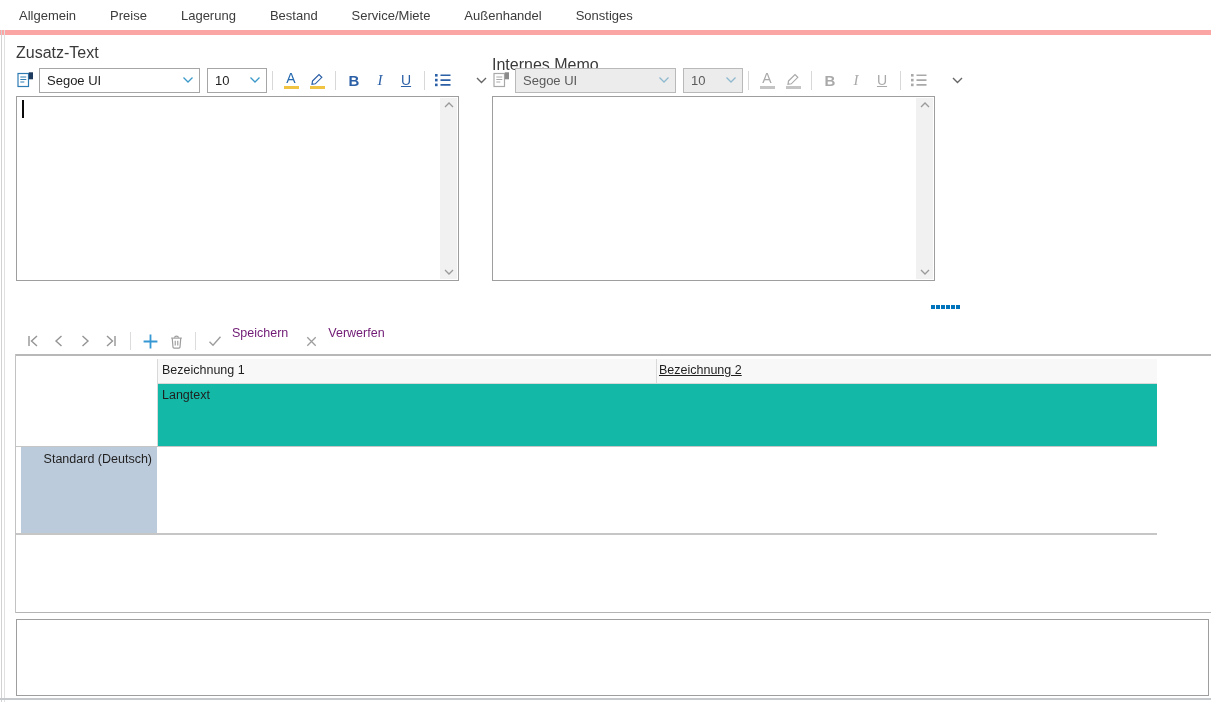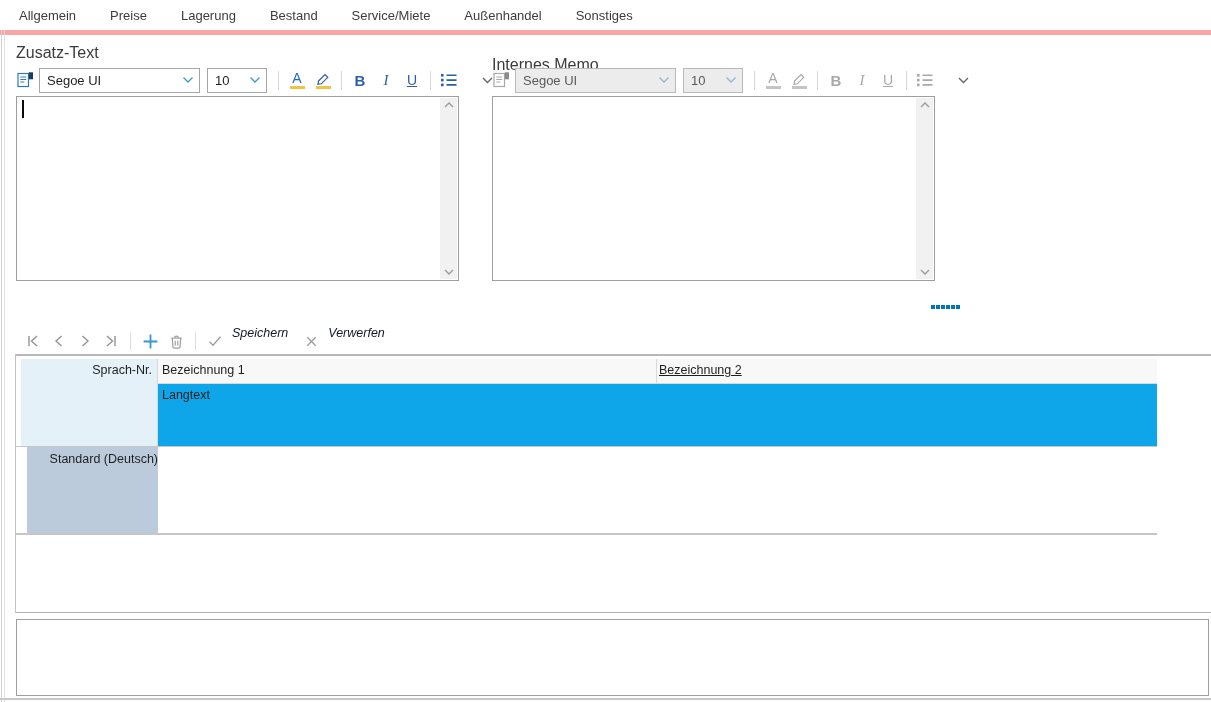--- a/index.html
+++ b/index.html
@@ -18,21 +18,21 @@
   .edge-line{position:absolute;top:30px;bottom:0;width:1px;}
   .bottom-line{position:absolute;left:0;right:0;top:698px;height:2px;background:#c6c9cc;}
 
   
   .panel-label{position:absolute;font-size:16px;color:#3a3a3a;}
   .rt-toolbar{position:absolute;height:28px;display:flex;align-items:center;}
   .tb-icon{width:22px;height:22px;display:flex;align-items:center;justify-content:center;margin-right:3px;}
   .select{height:23px;border:1px solid #a6a6a6;background:#fff;display:flex;align-items:center;
           justify-content:space-between;padding:0 5px 0 7px;font-size:13px;color:#1f1f1f;}
   .select.font{width:147px;margin-right:7px;}
-  .select.size{width:46px;margin-right:6px;}
+  .select.size{width:46px;}
   .tb-sep{width:1px;height:19px;background:#d8d8d8;margin:0 5px;}
   .tbtn{height:26px;min-width:22px;display:flex;flex-direction:column;align-items:center;justify-content:center;
         padding:0 2px;}
   .gbar{width:15px;height:3px;margin-top:1px;background:#f0c343;}
   .glyph{line-height:1;}
   .glyph-A{font-size:14px;font-weight:400;color:#2569b0;}
   .glyph-B{font-size:15px;font-weight:700;color:#2b5fa6;}
   .glyph-I{font-size:15px;font-style:italic;font-family:"Liberation Serif",serif;color:#2b5fa6;}
   .glyph-U{font-size:14px;text-decoration:underline;color:#2b5fa6;}
   .more-btn{margin-left:12px;}
@@ -50,31 +50,31 @@
            display:flex;flex-direction:column;justify-content:space-between;align-items:center;padding:4px 0;
            box-sizing:border-box;}
 
   
   .dots{position:absolute;left:931px;top:305px;display:flex;gap:1.5px;}
   .dots span{width:3.5px;height:3.5px;background:#0073bd;display:block;}
 
   
   .rec-toolbar{position:absolute;left:20px;top:329px;height:24px;display:flex;align-items:center;}
   .rec-btn{height:24px;min-width:24px;display:flex;align-items:center;justify-content:center;padding:0 1px;}
-  .rec-label{font-size:12.5px;color:#0f172a;margin:0 10px 16px 4px;font-style:italic;}
+  .rec-label{font-size:12.5px;color:#701a75;margin:0 10px 16px 4px;}
   .rec-sep{width:1px;height:18px;background:#dcdcdc;margin:0 6px;}
 
   
   .abs{position:absolute;}
   .grid-cell-text{font-size:12.5px;color:#1f1f1f;}
   .hdr-rowheader{left:21px;top:359px;width:136px;height:87px;background:#e4f1f8;box-sizing:border-box;
                  text-align:right;padding:4px 5px 0 0;}
   .hdr-row1{left:158px;top:359px;width:999px;height:24px;background:#f8f8f8;}
-  .hdr-row2{left:158px;top:384px;width:999px;height:62px;background:#0ea5e9;}
-  .sel-rowheader{left:27px;top:447px;width:136px;height:86px;background:#bccbdb;box-sizing:border-box;
+  .hdr-row2{left:158px;top:384px;width:999px;height:62px;background:#14b8a6;}
+  .sel-rowheader{left:21px;top:447px;width:136px;height:86px;background:#bccbdb;box-sizing:border-box;
                  text-align:right;padding:5px 5px 0 0;}
   .gridline{background:#d9d9d9;}
 
   
   .bottom-box{position:absolute;left:16px;top:619px;width:1193px;height:77px;background:#fff;
               border:1px solid #9e9e9e;box-sizing:border-box;}
 </style>
 </head>
 <body>
 
@@ -297,21 +297,20 @@
       <svg width="15" height="15" viewBox="0 0 16 16">
           <path d="M3.5 3.5 L12.5 12.5 M12.5 3.5 L3.5 12.5" stroke="#9d9d9d" stroke-width="1.4"></path>
         </svg>
     </div>
     <span class="rec-label">Verwerfen</span>
   </div>
 
   <div class="abs" style="left:16px;top:354px;width:1195px;height:2px;background:#b8b8b8;"></div>
   <div class="abs" style="left:15px;top:354px;width:1px;height:259px;background:#c2c2c2;"></div>
 
-  <div class="abs hdr-rowheader grid-cell-text">Sprach-Nr.</div>
 
   <div class="abs hdr-row1">
     <span class="grid-cell-text abs" style="left:4px;top:4px;">Bezeichnung 1</span>
     <span class="grid-cell-text abs" style="left:501px;top:4px;text-decoration:underline;">Bezeichnung 2</span>
   </div>
 
   <div class="abs hdr-row2">
     <span class="grid-cell-text abs" style="left:4px;top:4px;">Langtext</span>
   </div>
 

